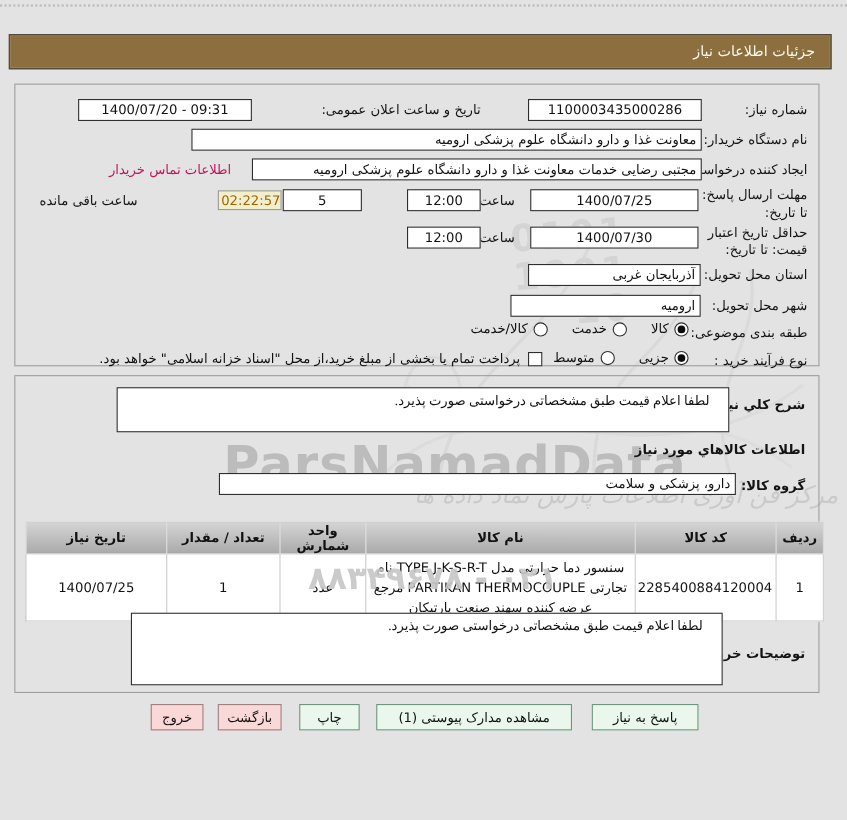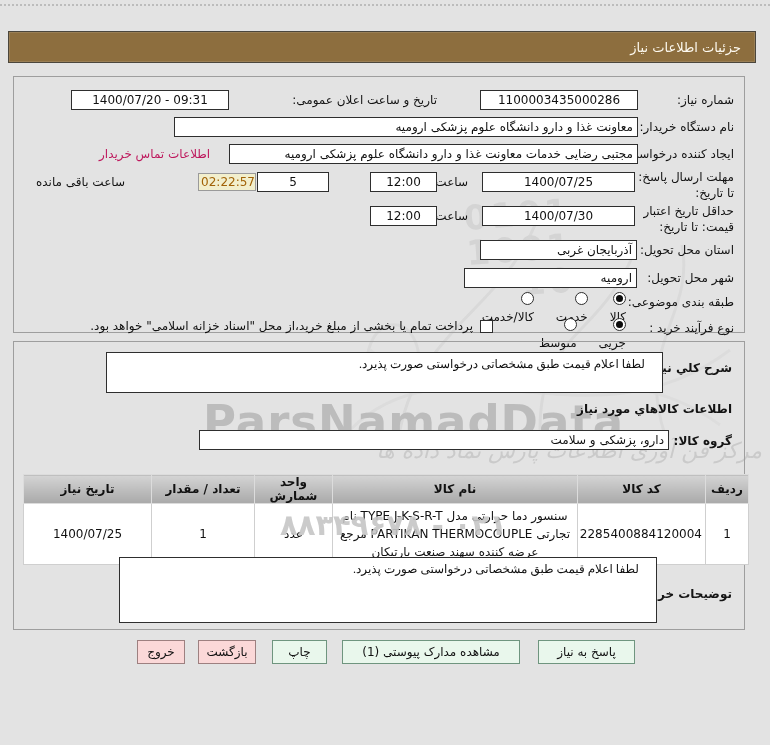--- a/index.html
+++ b/index.html
@@ -17,21 +17,21 @@
   .lbl.wrap{white-space:normal;width:98px;line-height:1.35;padding-left:44px;}
   .b{font-weight:bold;}
   .ibox{position:absolute;height:20px;background:#fff;border:1px solid #2e2e2e;box-sizing:border-box;
         line-height:18px;padding:0 4px;overflow:hidden;white-space:nowrap;}
   .c{text-align:center;}
   .ltr{direction:ltr;}
   .link{position:absolute;color:#be185d;cursor:pointer;}
   .cd{position:absolute;height:18px;background:#f2efcd;border:1px solid #9a9a9a;box-sizing:border-box;
       line-height:16px;text-align:right;color:#a16207;margin-left:47px;}
   .opts{position:absolute;display:flex;direction:rtl;gap:22px;align-items:center;}
-  .opt{display:inline-flex;direction:rtl;gap:5px;align-items:flex-start;flex-direction:column;}
+  .opt{display:inline-flex;direction:rtl;gap:5px;align-items:flex-end;}
   .radio{width:13px;height:13px;border:1px solid #2e2e2e;border-radius:50%;background:#fff;
          display:inline-block;position:relative;box-sizing:border-box;}
   .radio.checked::after{content:"";position:absolute;left:2px;top:2px;width:7px;height:7px;
          border-radius:50%;background:#0c0c0c;}
   .chk{width:13px;height:13px;border:1px solid #2e2e2e;background:#fff;display:inline-block;box-sizing:border-box;}
   .chkrow{position:absolute;display:flex;direction:rtl;gap:7px;align-items:center;}
   .tarea{position:absolute;background:#fff;border:1px solid #2e2e2e;box-sizing:border-box;
          padding:2px 17px;line-height:1.55;overflow:hidden;font-family:Liberation Serif, serif;}
   table.goods{position:absolute;left:9px;top:132px;width:725px;border-collapse:collapse;direction:rtl;
               table-layout:fixed;}

